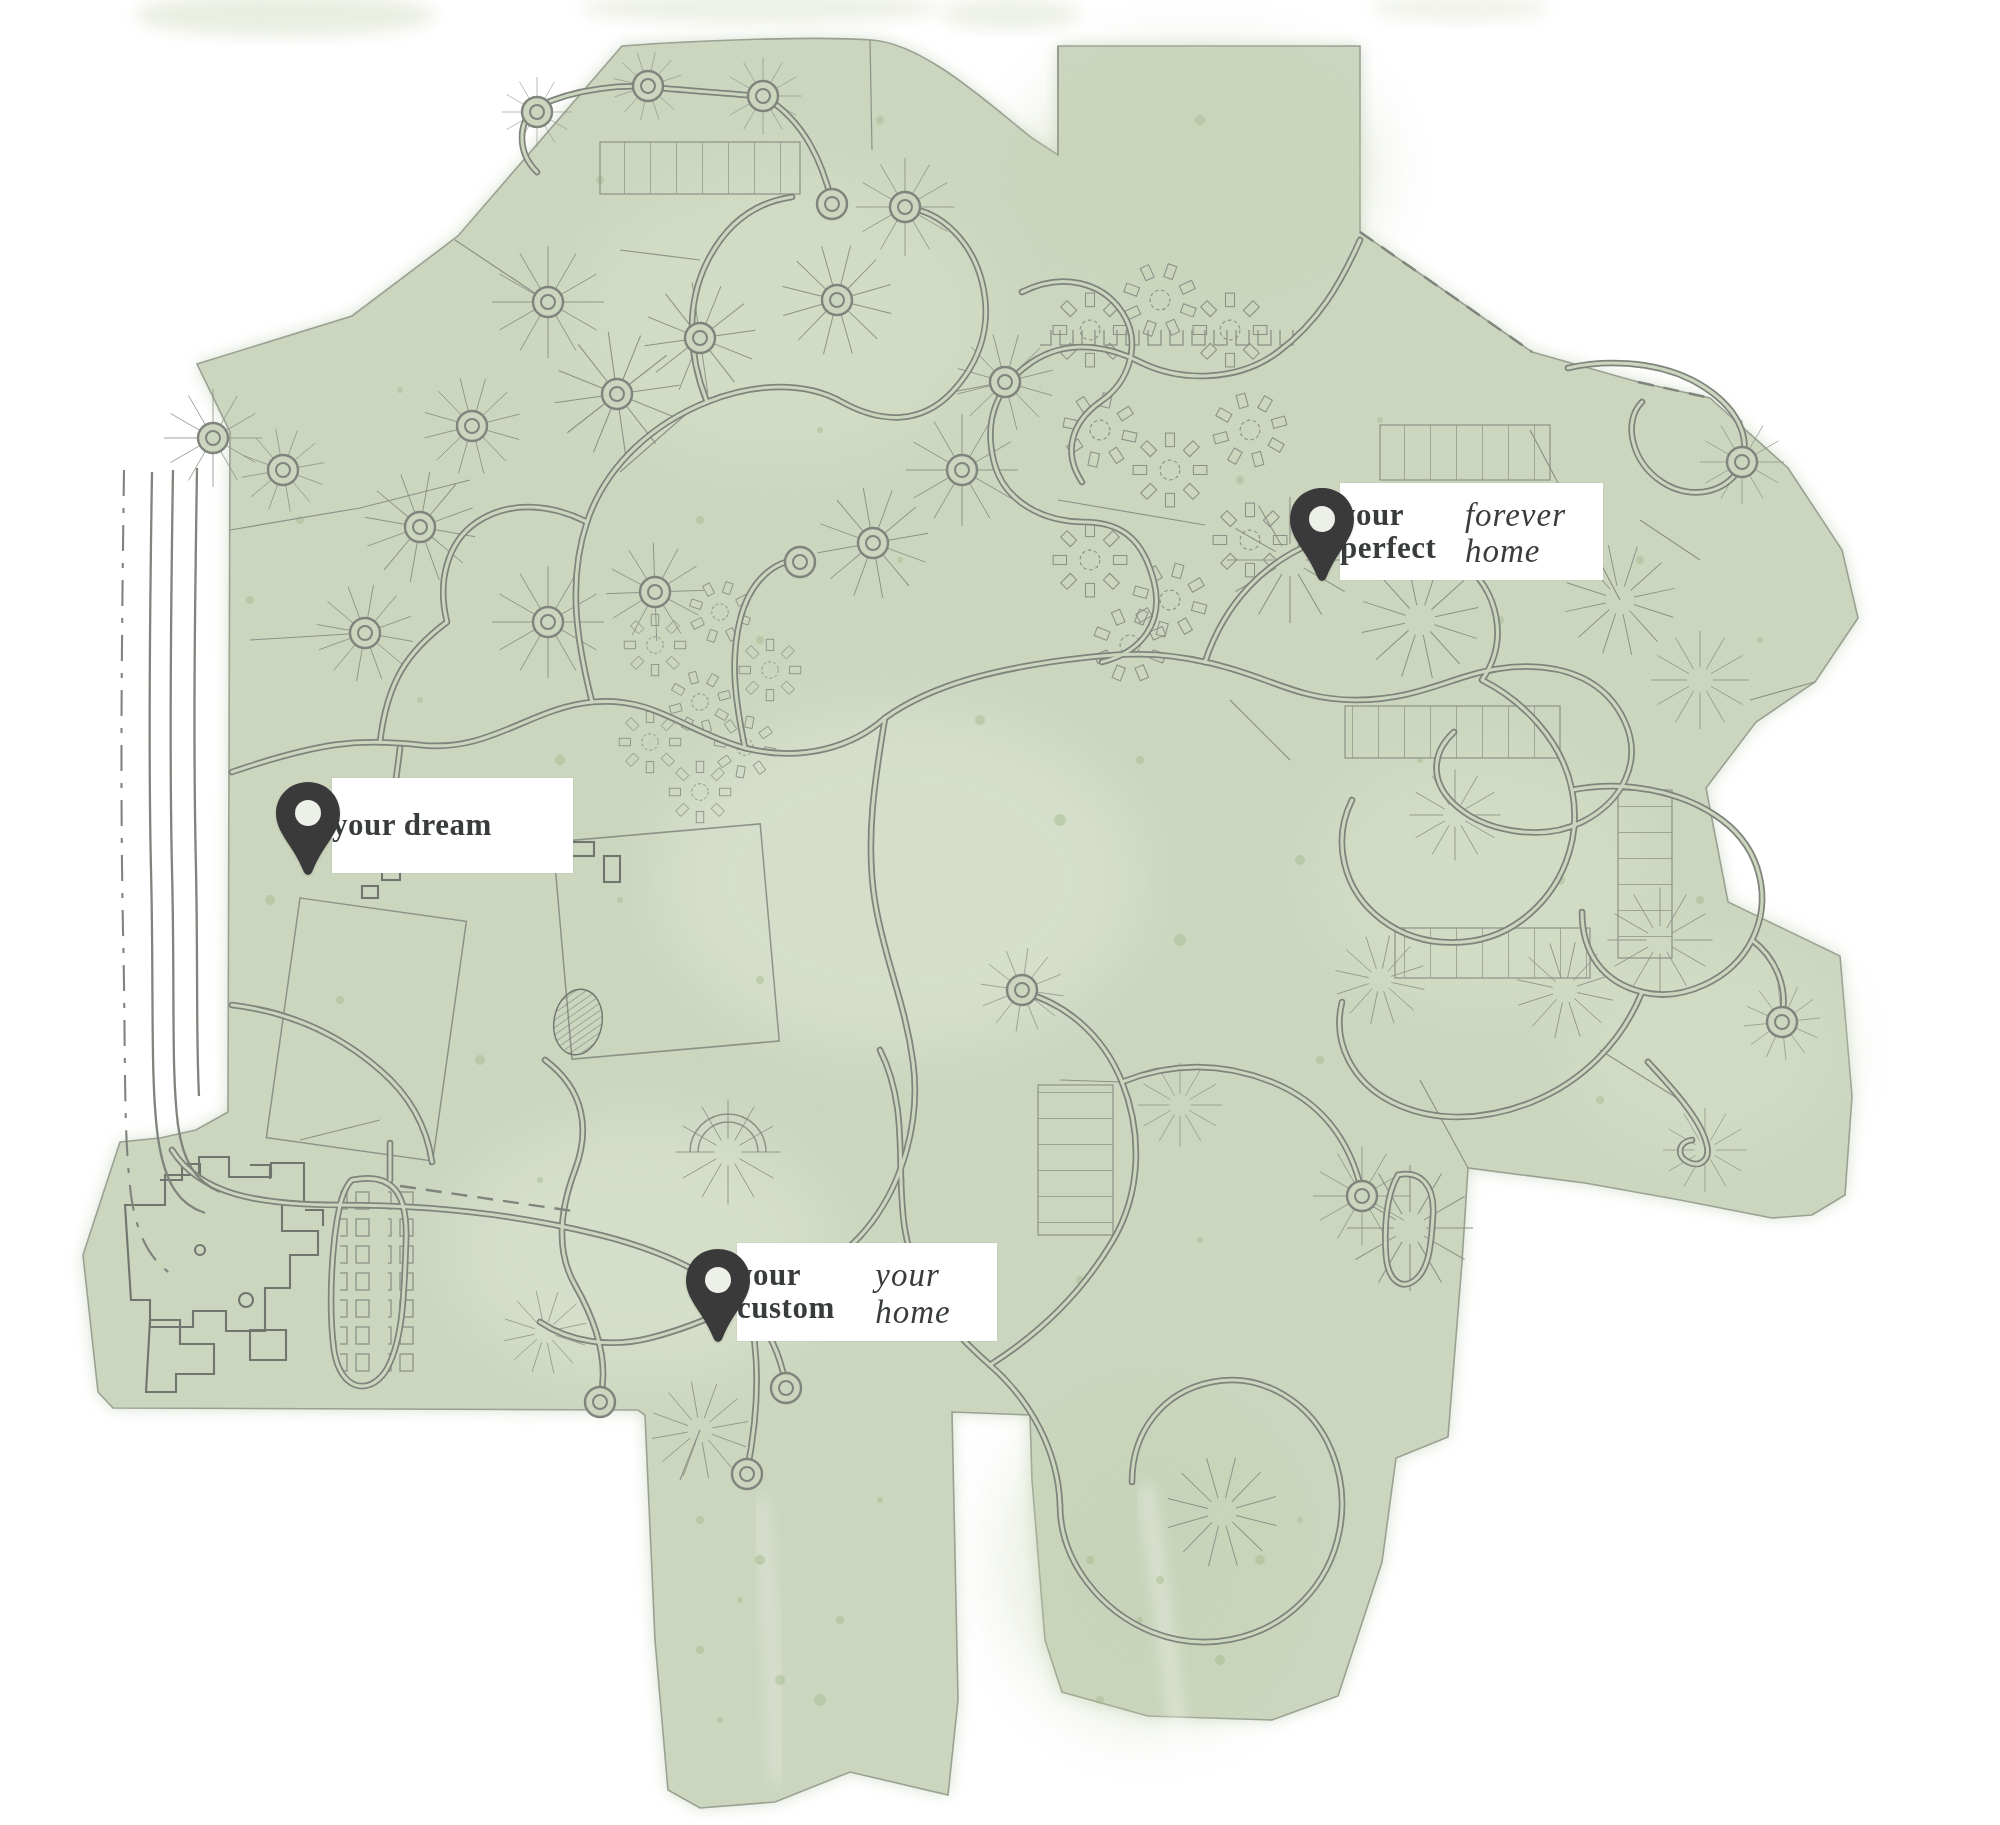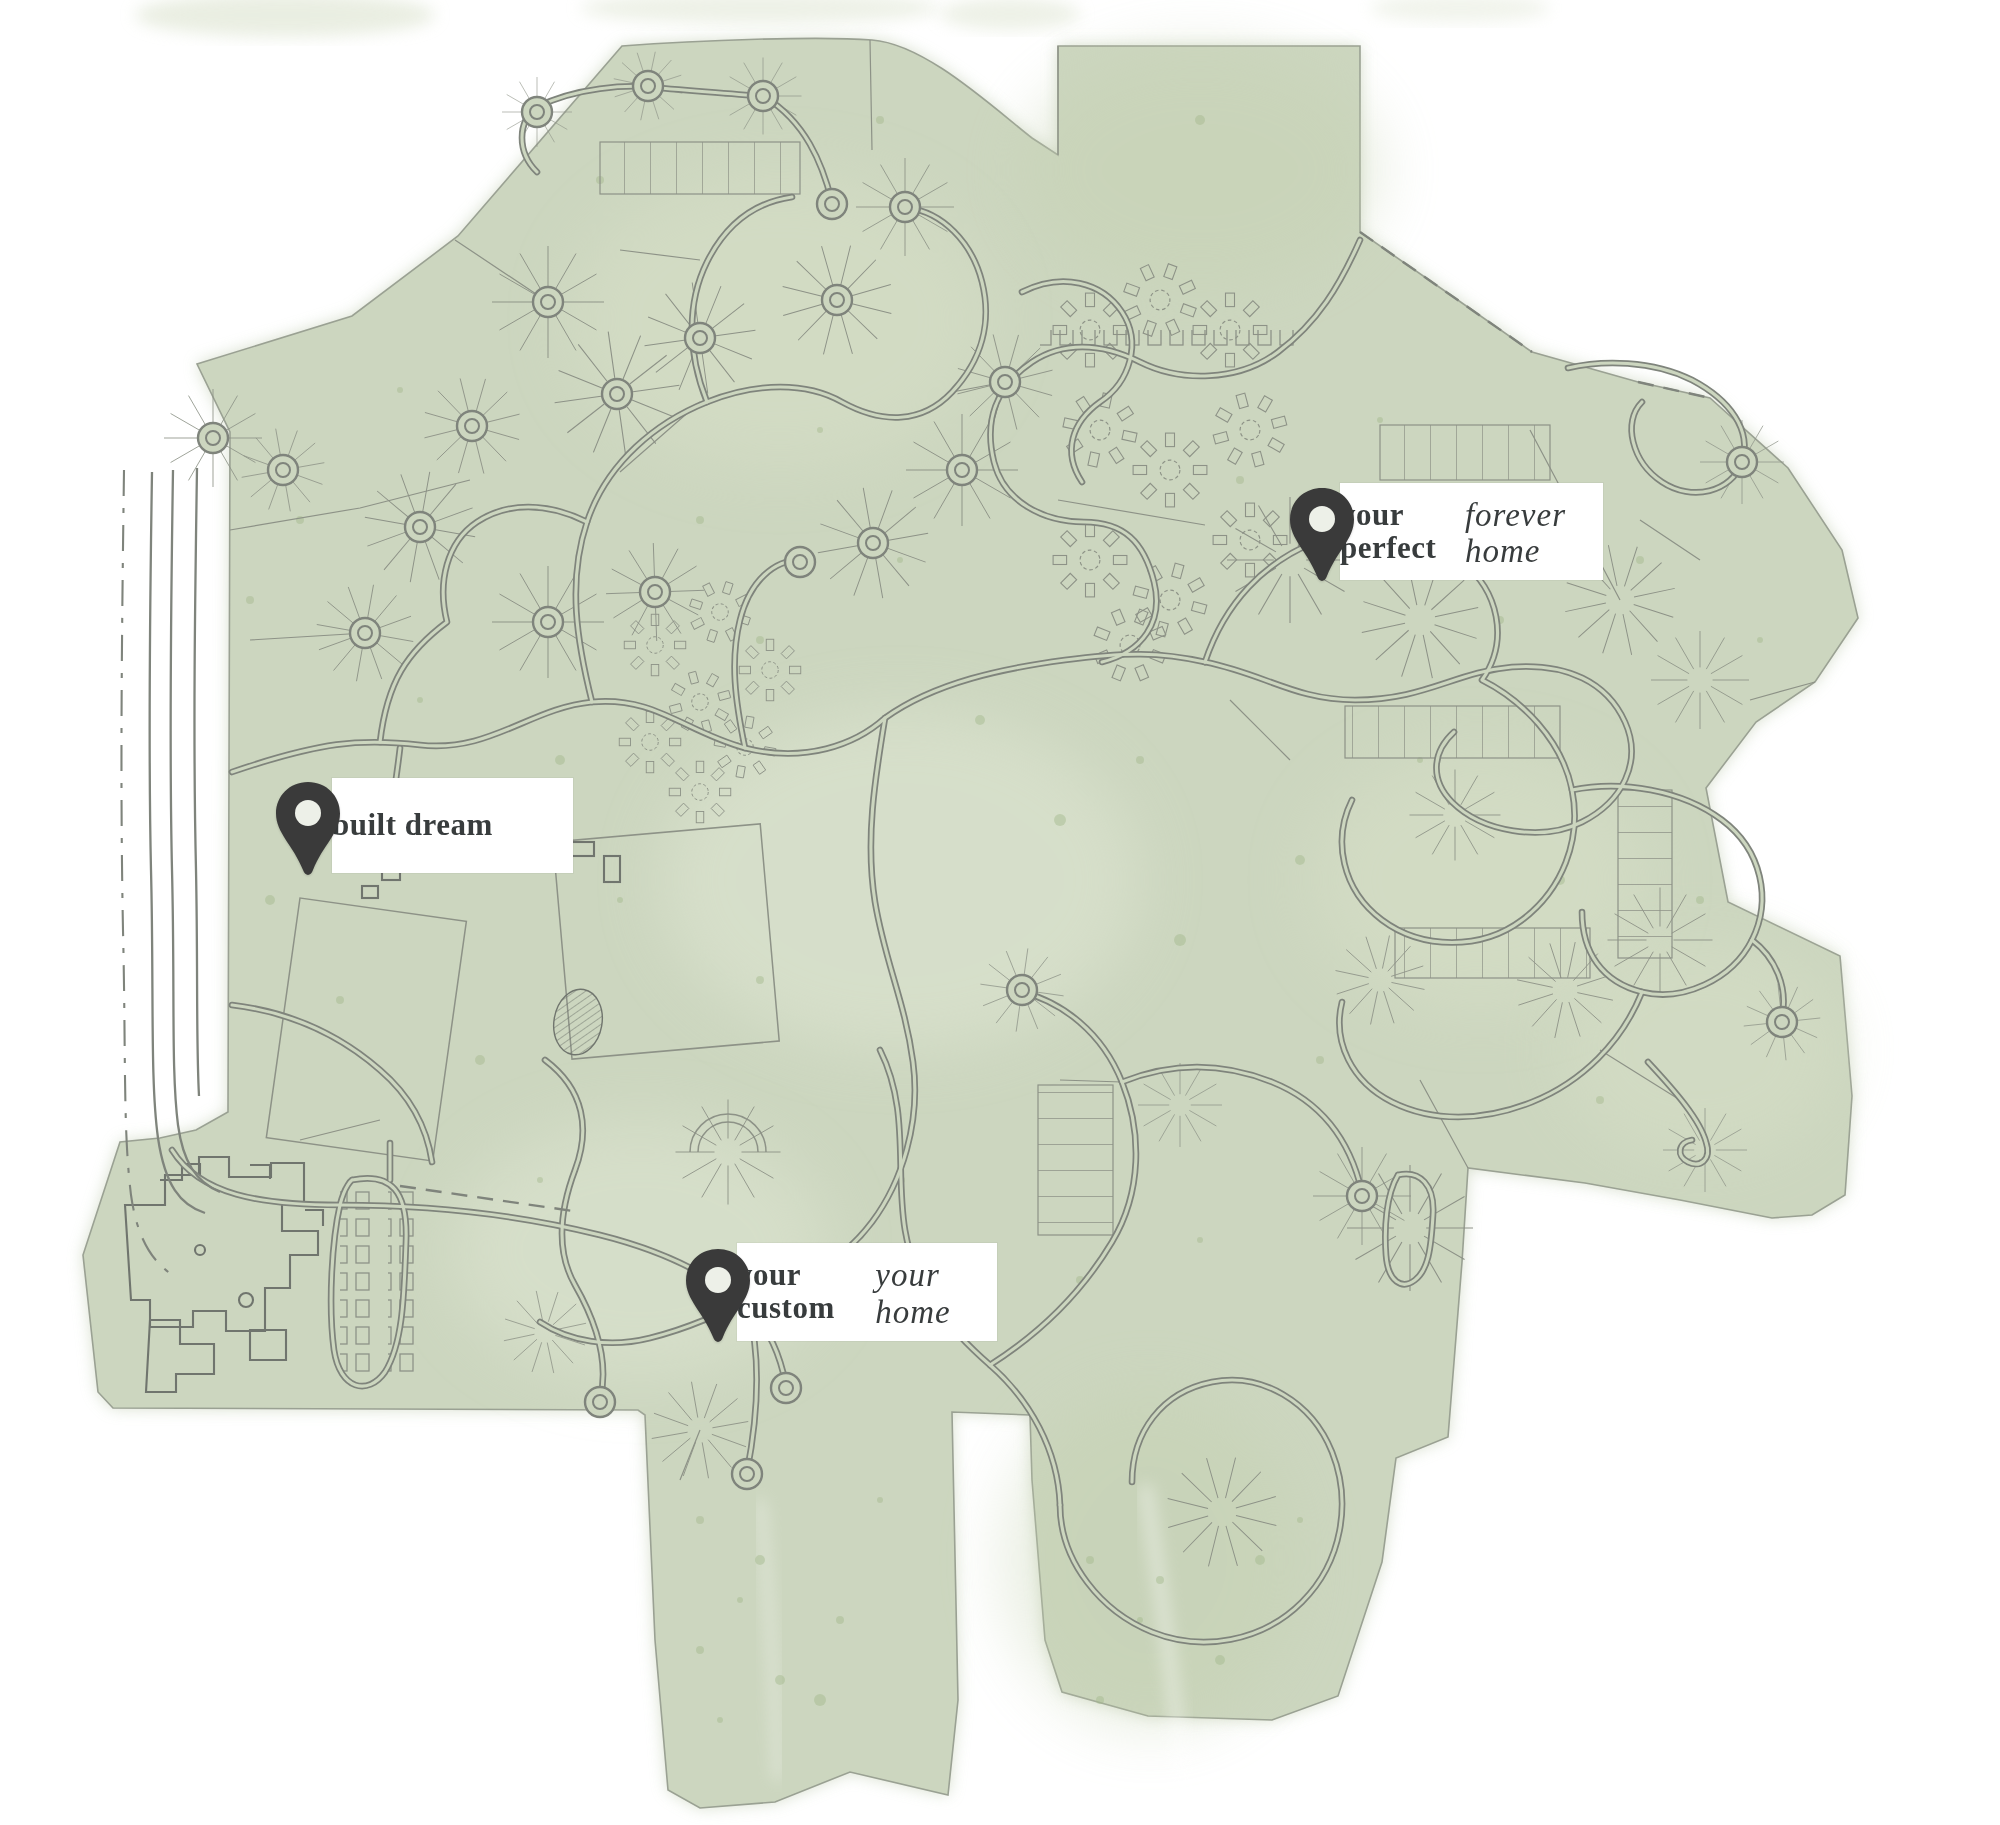--- a/index.html
+++ b/index.html
@@ -420,21 +420,21 @@
       <div class="l2">forever home</div>
     </div>
     <svg class="pin" style="left:1287px;top:485px" width="70" height="100" viewBox="-35 -50 70 100">
       <path class="pin-body" d="M0,-47 C-18.5,-47 -32,-33 -32,-15.5 C-32,4 -15,16 -5,41 C-2.5,47.5 2.5,47.5 5,41 C15,16 32,4 32,-15.5 C32,-33 18.5,-47 0,-47 Z"></path>
       <circle class="pin-hole" cx="0" cy="-16" r="13"></circle>
     </svg>
   </div>
 
   <div class="marker">
     <div class="label" style="left:332px;top:778px;width:241px;height:95px">
-      <div class="l1">built dream</div>
+      <div class="l1">your dream</div>
     </div>
     <svg class="pin" style="left:273px;top:779px" width="70" height="100" viewBox="-35 -50 70 100">
       <path class="pin-body" d="M0,-47 C-18.5,-47 -32,-33 -32,-15.5 C-32,4 -15,16 -5,41 C-2.5,47.5 2.5,47.5 5,41 C15,16 32,4 32,-15.5 C32,-33 18.5,-47 0,-47 Z"></path>
       <circle class="pin-hole" cx="0" cy="-16" r="13"></circle>
     </svg>
   </div>
 
   <div class="marker">
     <div class="label" style="left:737px;top:1243px;width:260px;height:98px">
       <div class="l1">your custom</div>

